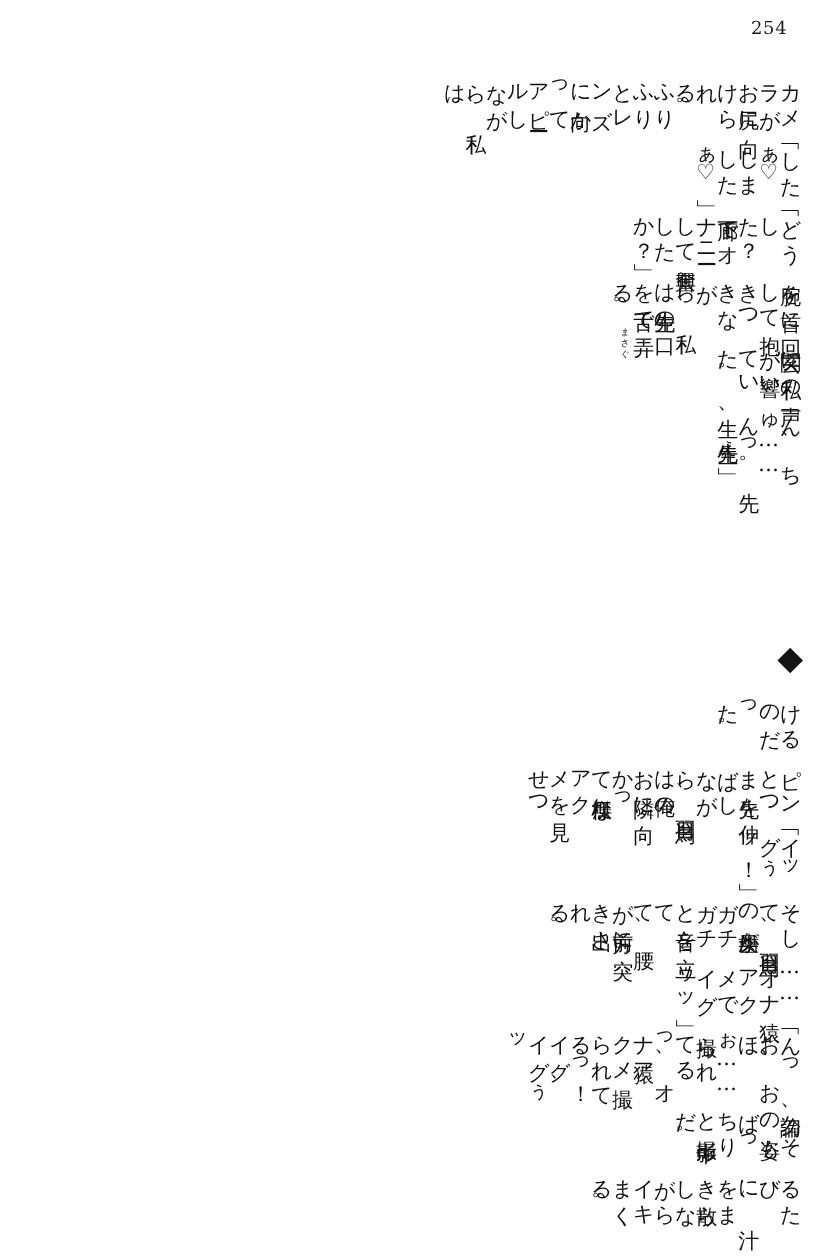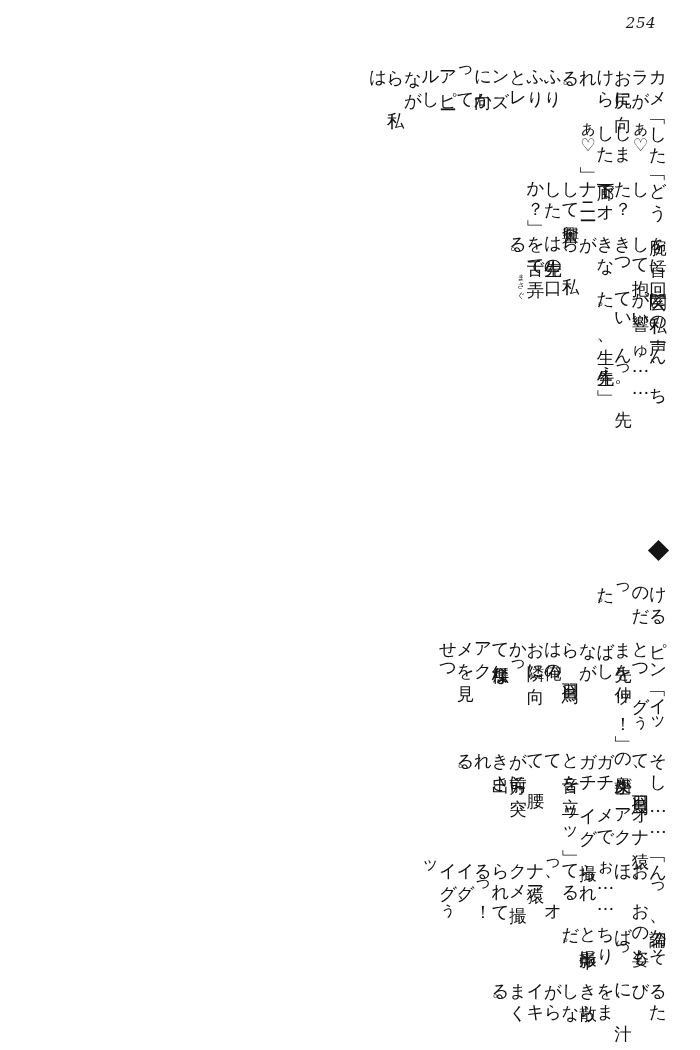--- a/index.html
+++ b/index.html
@@ -20,21 +20,20 @@
     width: 700px;
     height: 1050px;
     box-sizing: border-box;
   }
   .page-number {
     position: absolute;
     top: 14px;
     right: 44px;
     font-family: "DejaVu Serif", "Liberation Serif", serif;
     font-size: 15px;
-    font-style: italic;
     color: #1a1a1a;
     letter-spacing: 0.5px;
   }
   .text-body {
     position: absolute;
     top: 58px;
     right: 34px;
     left: 38px;
     bottom: 24px;
     display: flex;

